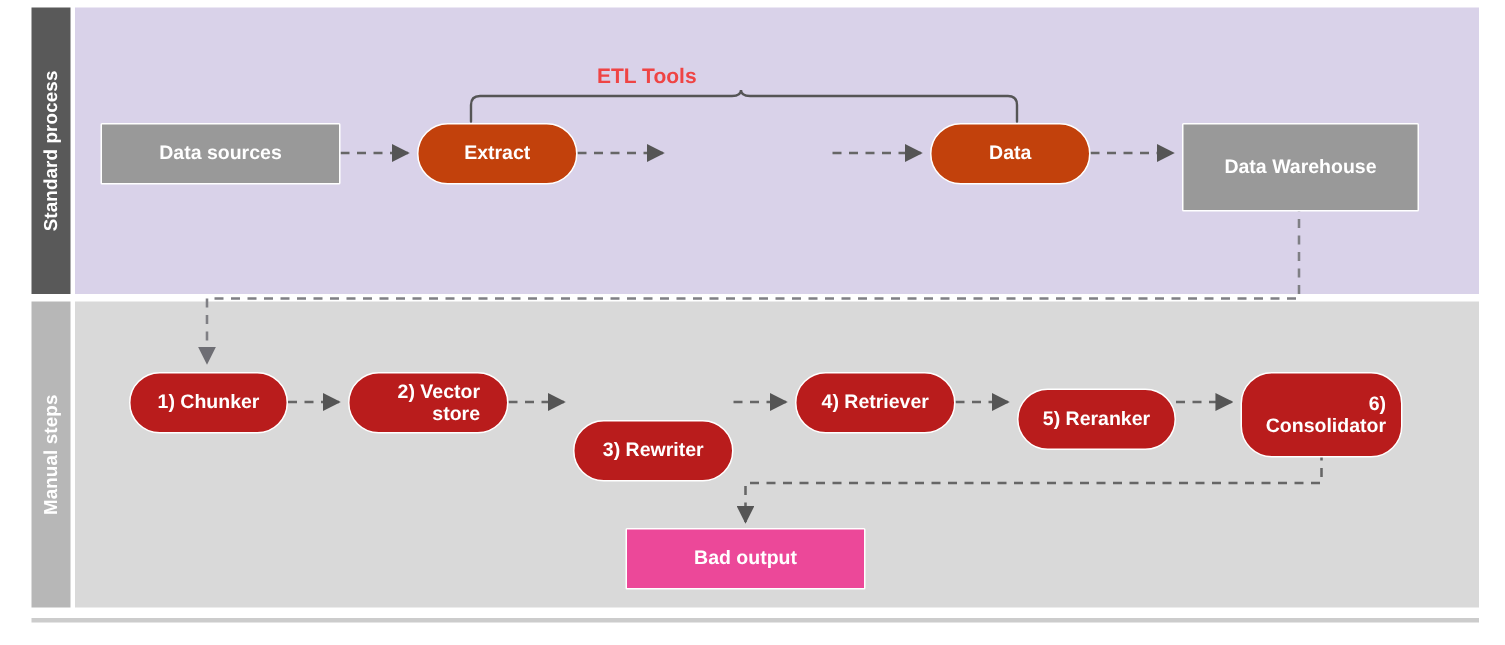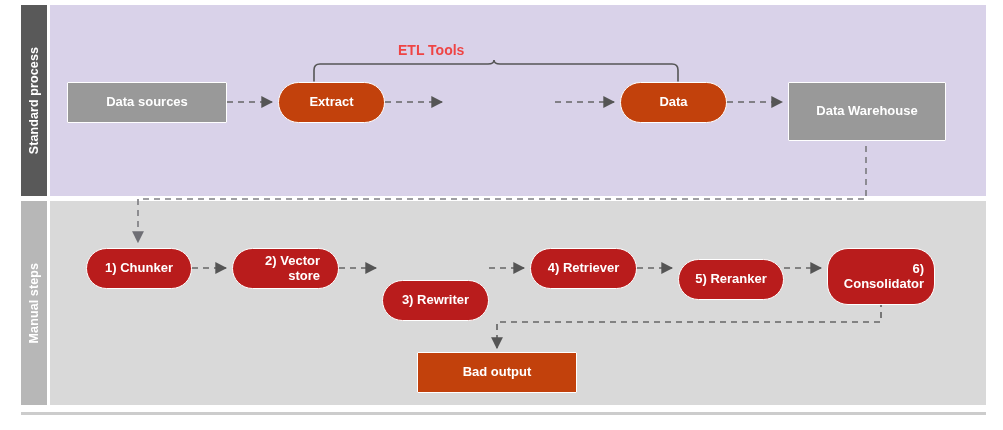--- a/index.html
+++ b/index.html
@@ -72,21 +72,21 @@
     font-size: 13px;
     line-height: 1.12;
     box-sizing: border-box;
     border: 1.5px solid #ffffff;
   }
   .node.rect { border-radius: 1px; }
   .node.pill { border-radius: 21px; }
   .node.gray   { background: #999999; }
   .node.purple { background: #c2410c; }
   .node.steel  { background: #b91c1c; }
-  .node.yellow { background: #c2410c; }
+  .node.yellow { background: #ec4899; }
 
   
   #etl-label {
     position: absolute;
     left: 398px; top: 42px;
     color: #ef4444;
     font-weight: bold;
     font-size: 14px;
     white-space: nowrap;
   }

